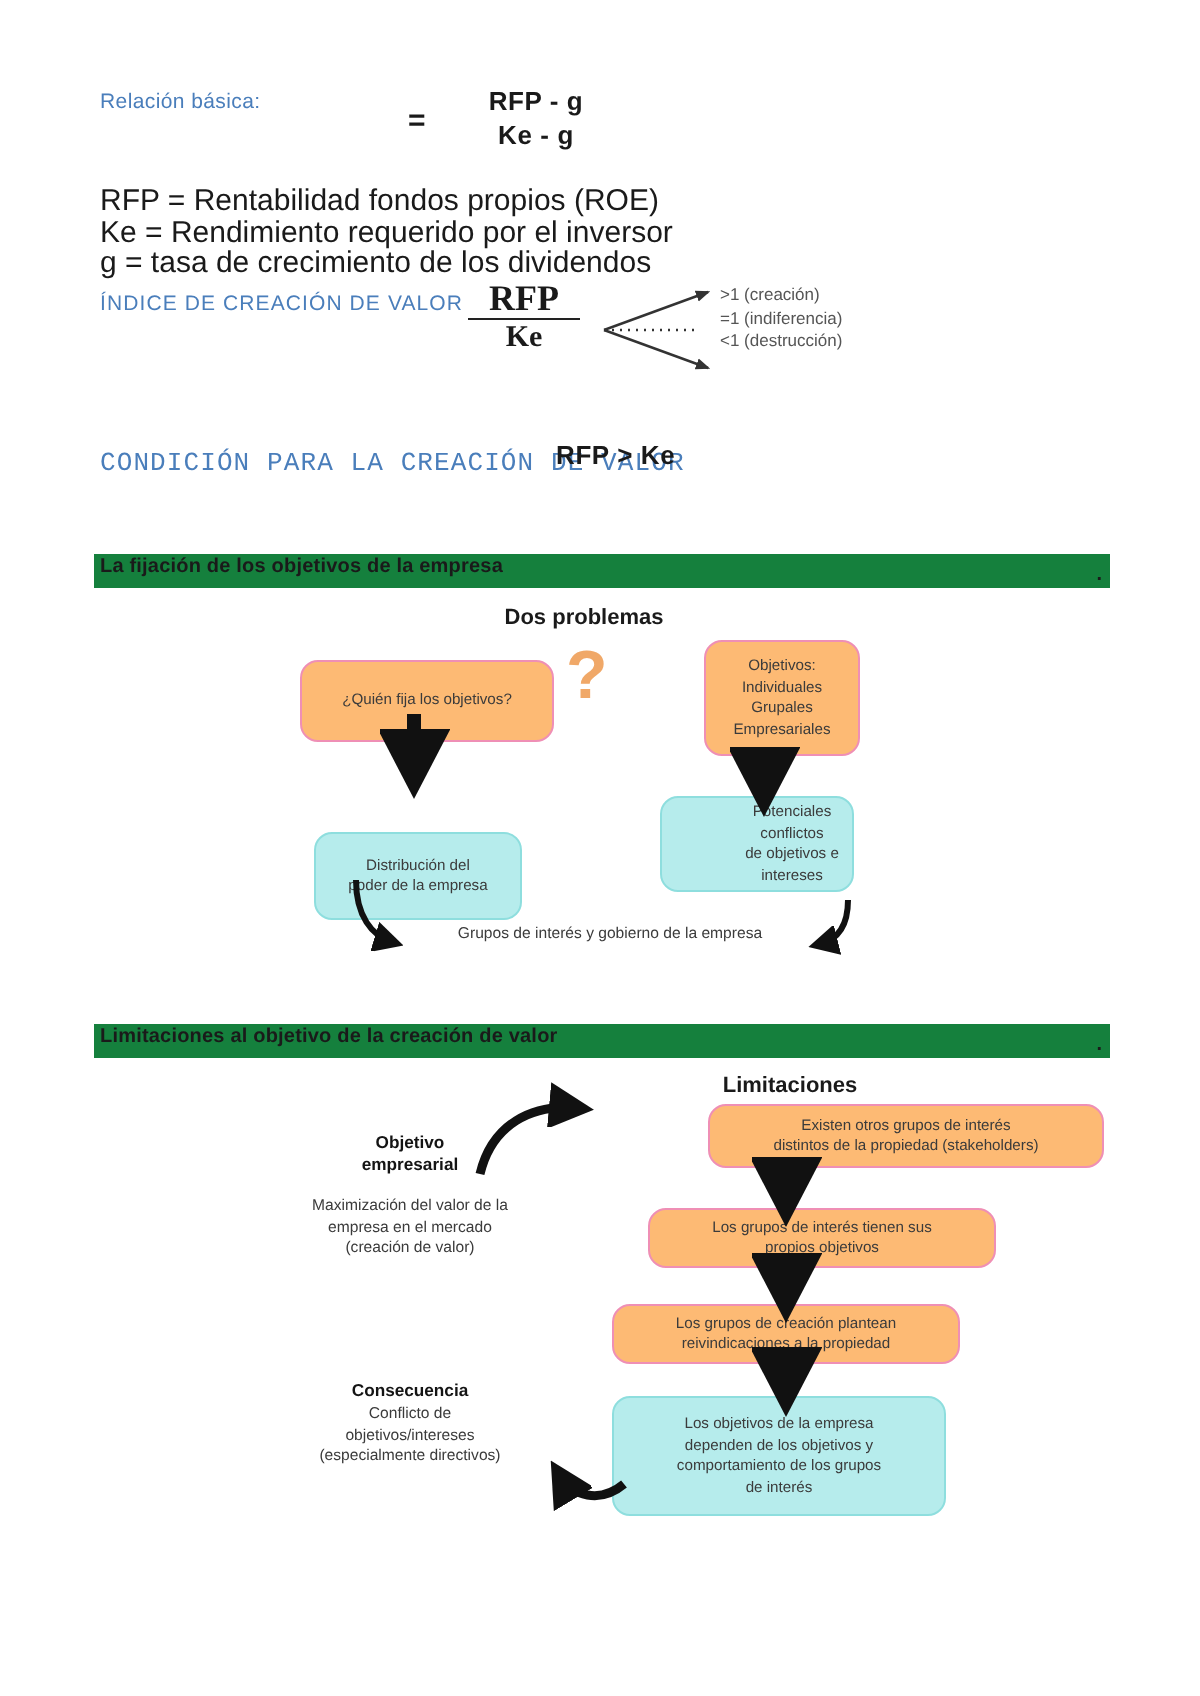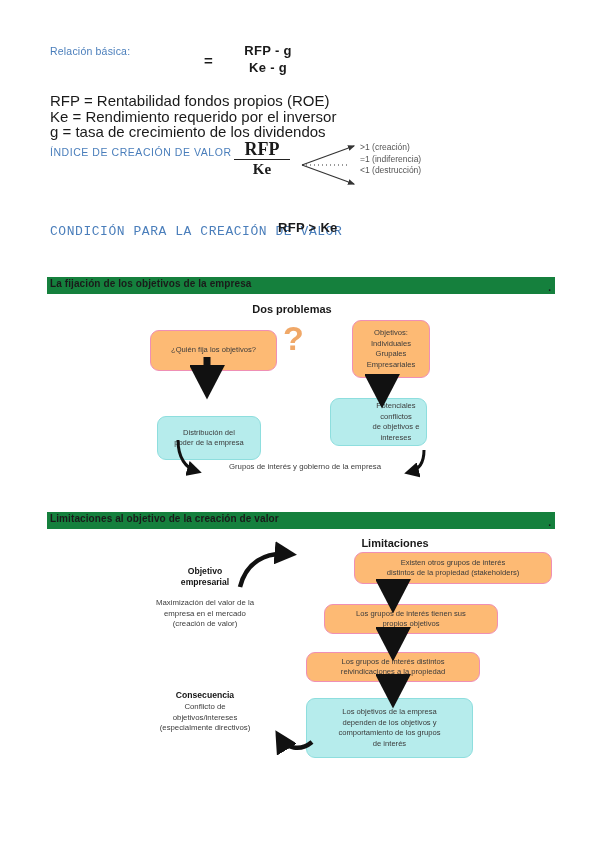--- a/index.html
+++ b/index.html
@@ -183,21 +183,21 @@
   <div class="plaintext" style="left:118px;top:702px;width:174px;">Conflicto de
 objetivos/intereses
 (especialmente directivos)</div>
 
   <div class="box pink" style="left:306px;top:552px;width:198px;height:32px;margin-left:48px;">Existen otros grupos de interés
 distintos de la propiedad (stakeholders)</div>
 
   <div class="box pink" style="left:306px;top:604px;width:174px;height:30px;margin-left:18px;">Los grupos de interés tienen sus
 propios objetivos</div>
 
-  <div class="box pink" style="left:306px;top:652px;width:174px;height:30px;">Los grupos de interés distintos
+  <div class="box pink" style="left:306px;top:652px;width:174px;height:30px;">Los grupos de creación plantean
 reivindicaciones a la propiedad</div>
 
   <div class="box blue" style="left:306px;top:698px;width:167px;height:60px;">Los objetivos de la empresa
 dependen de los objetivos y
 comportamiento de los grupos
 de interés</div>
 
   <svg class="arrow-layer">
     <defs>
       <marker id="fat" markerWidth="5" markerHeight="5" refX="2.5" refY="2.6" orient="auto">

